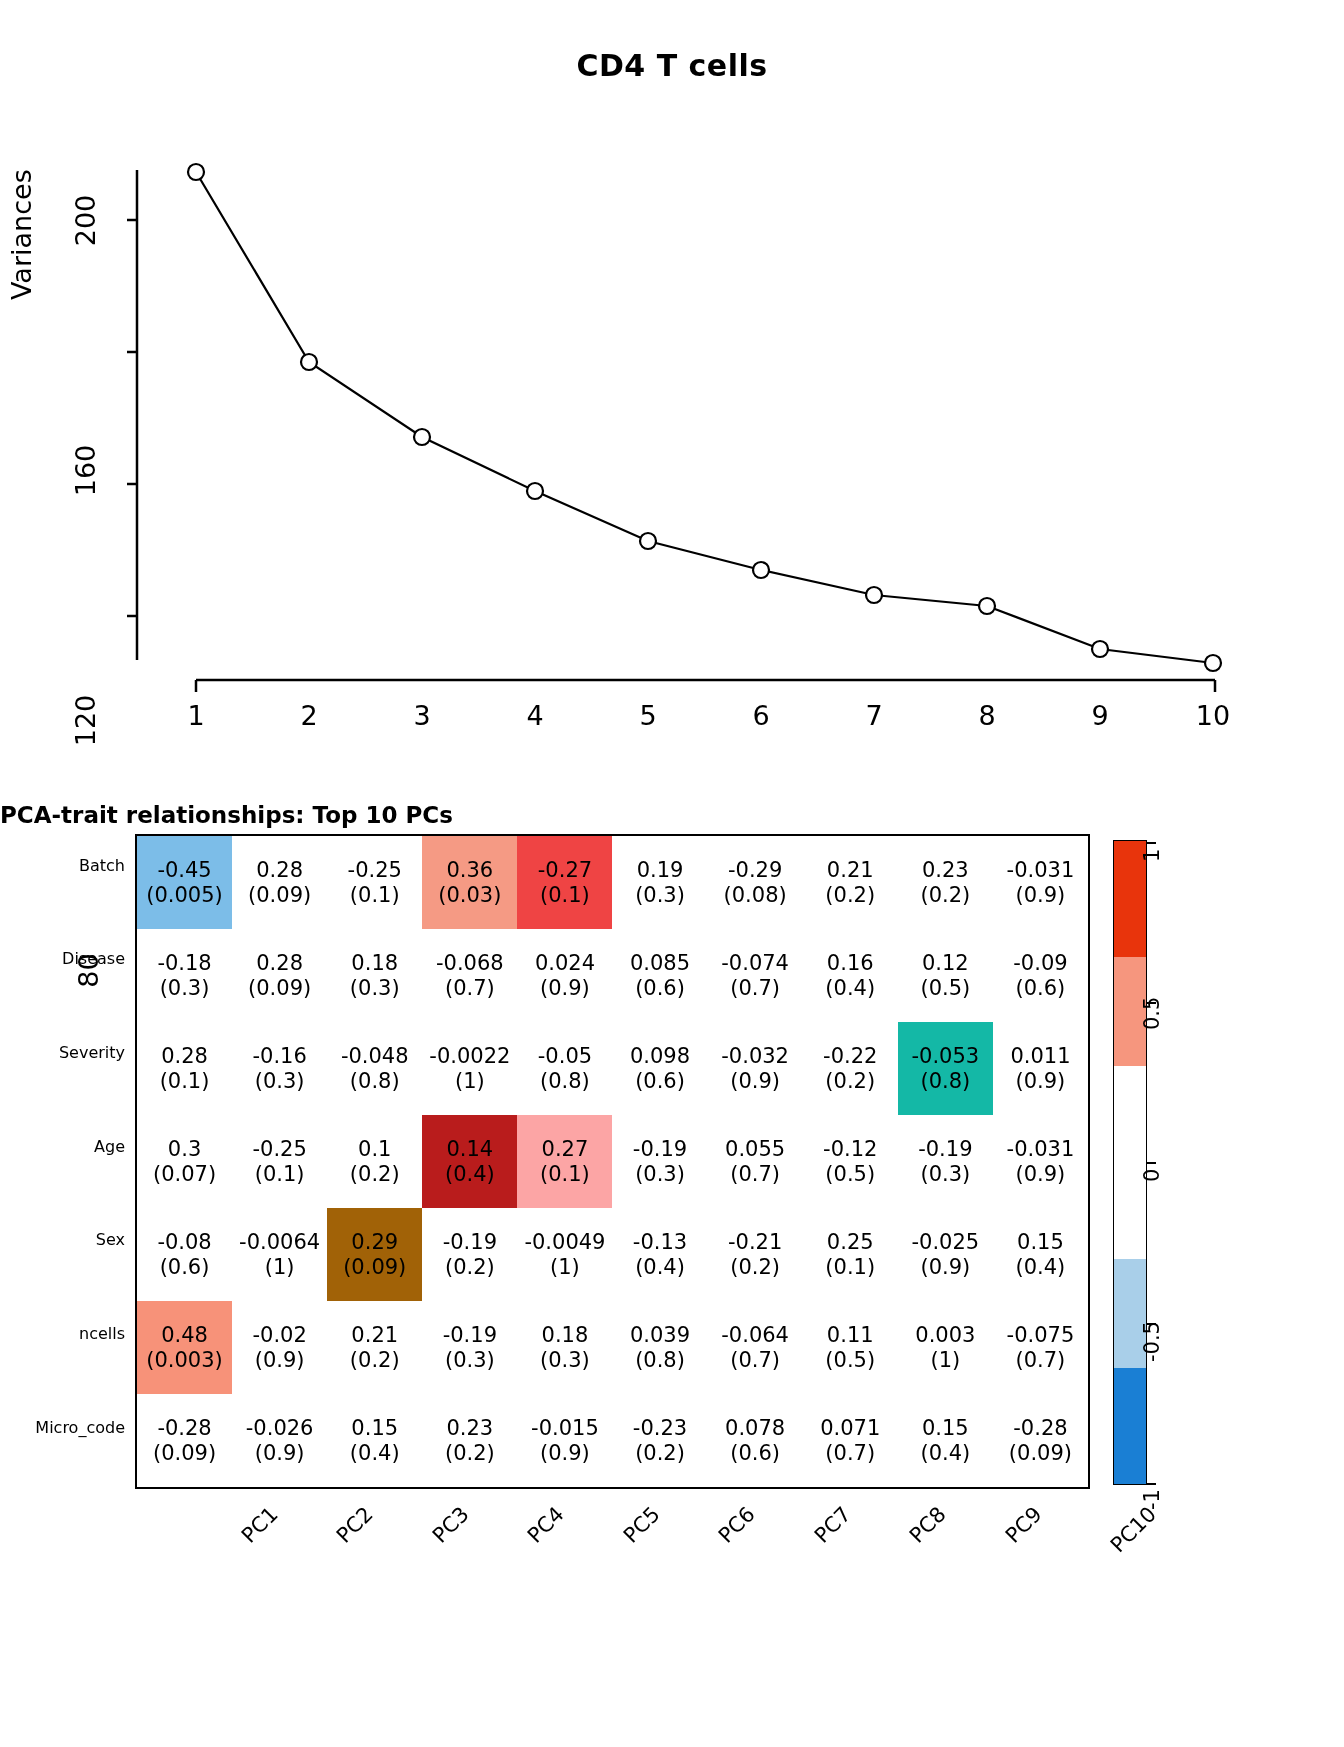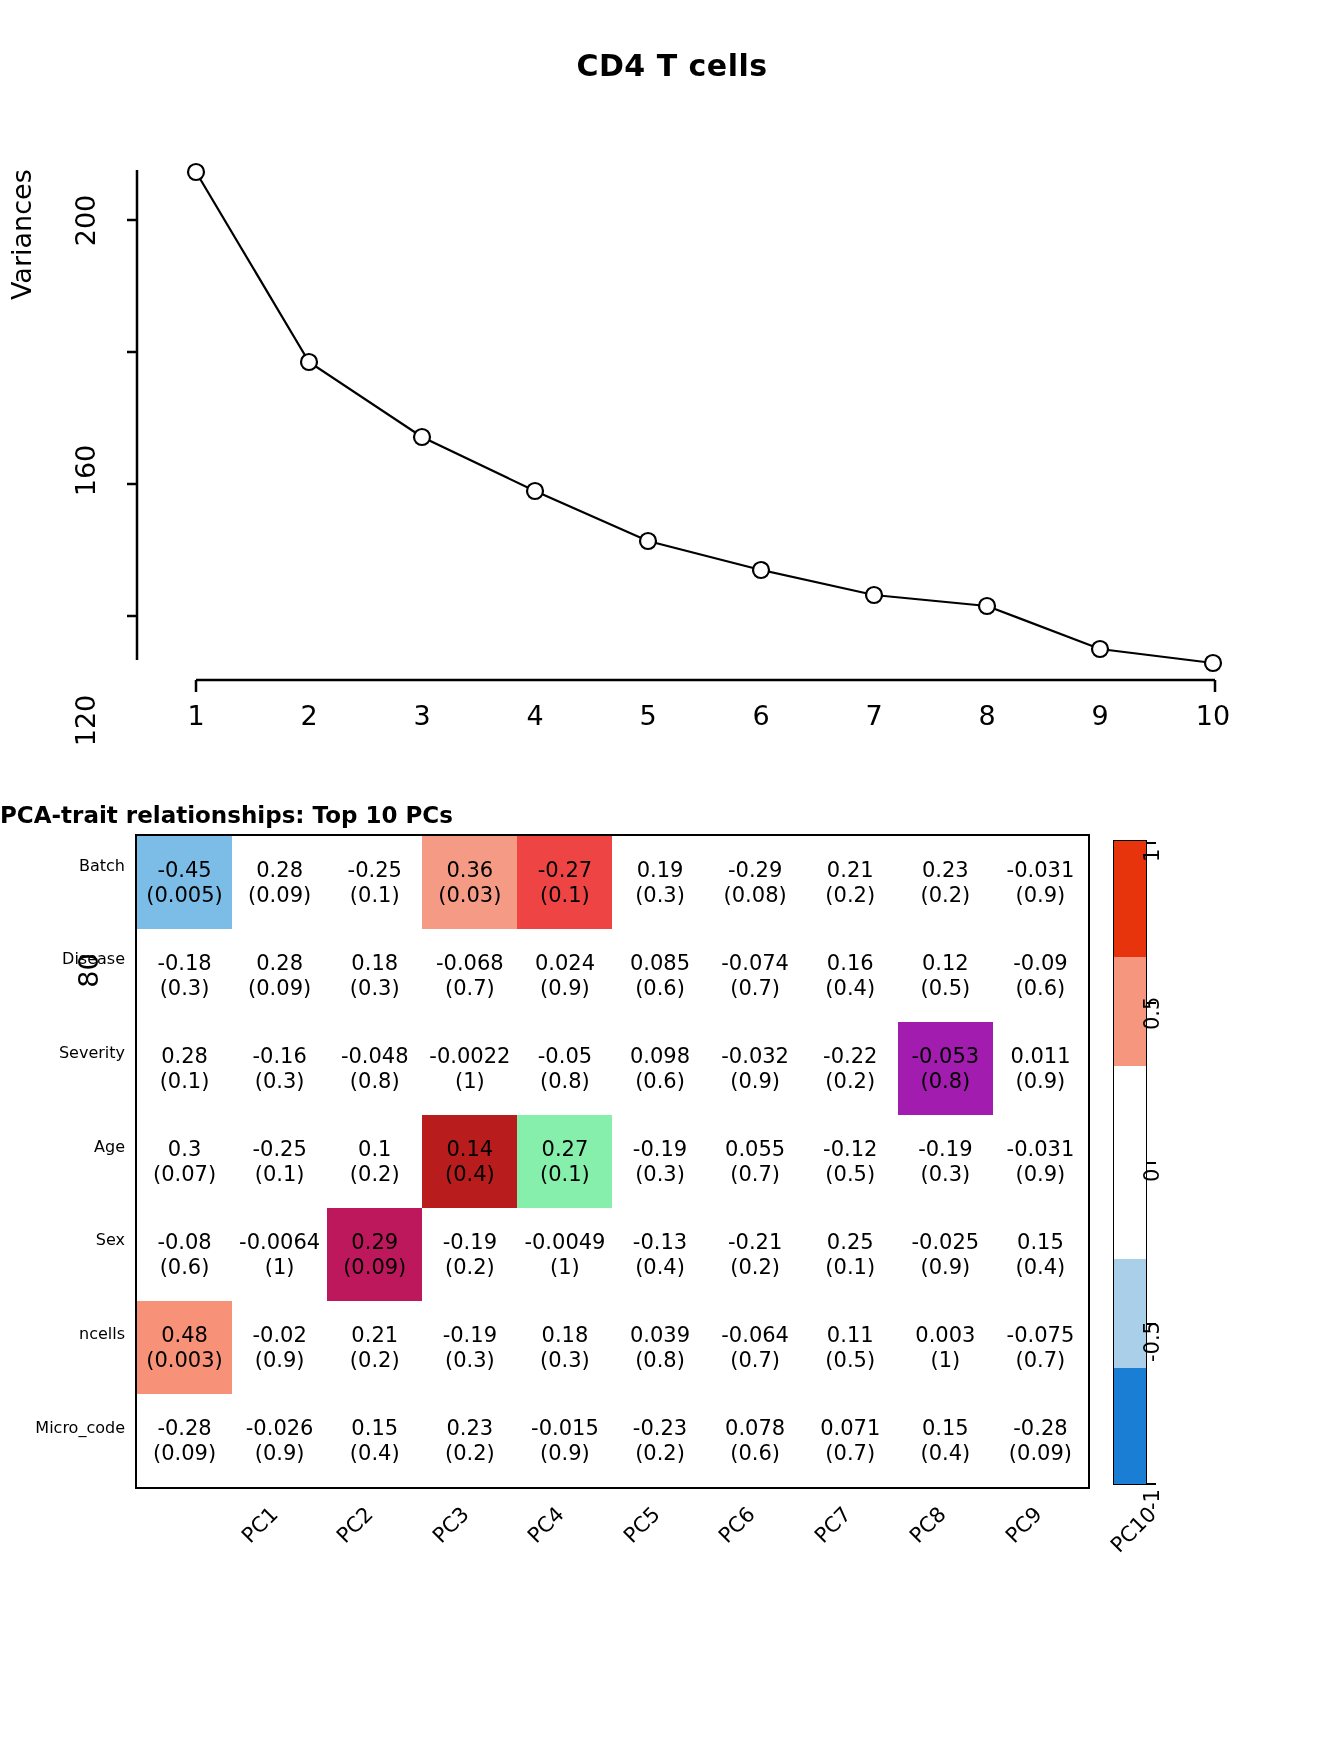--- a/index.html
+++ b/index.html
@@ -336,21 +336,21 @@
       <span class="pval">(0.6)</span>
     </div>
     <div class="cell" style="background:#ffffff">
       <span>-0.032</span>
       <span class="pval">(0.9)</span>
     </div>
     <div class="cell" style="background:#ffffff">
       <span>-0.22</span>
       <span class="pval">(0.2)</span>
     </div>
-    <div class="cell" style="background:#a21caf">
+    <div class="cell" style="background:#14b8a6">
       <span>-0.053</span>
       <span class="pval">(0.8)</span>
     </div>
     <div class="cell" style="background:#ffffff">
       <span>0.011</span>
       <span class="pval">(0.9)</span>
     </div>
 
     <div class="cell" style="background:#ffffff">
       <span>0.3</span>
@@ -361,21 +361,21 @@
       <span class="pval">(0.1)</span>
     </div>
     <div class="cell" style="background:#ffffff">
       <span>0.1</span>
       <span class="pval">(0.2)</span>
     </div>
     <div class="cell" style="background:#b91c1c">
       <span>0.14</span>
       <span class="pval">(0.4)</span>
     </div>
-    <div class="cell" style="background:#86efac">
+    <div class="cell" style="background:#fca5a5">
       <span>0.27</span>
       <span class="pval">(0.1)</span>
     </div>
     <div class="cell" style="background:#ffffff">
       <span>-0.19</span>
       <span class="pval">(0.3)</span>
     </div>
     <div class="cell" style="background:#ffffff">
       <span>0.055</span>
       <span class="pval">(0.7)</span>
@@ -394,21 +394,21 @@
     </div>
 
     <div class="cell" style="background:#ffffff">
       <span>-0.08</span>
       <span class="pval">(0.6)</span>
     </div>
     <div class="cell" style="background:#ffffff">
       <span>-0.0064</span>
       <span class="pval">(1)</span>
     </div>
-    <div class="cell" style="background:#be185d">
+    <div class="cell" style="background:#a16207">
       <span>0.29</span>
       <span class="pval">(0.09)</span>
     </div>
     <div class="cell" style="background:#ffffff">
       <span>-0.19</span>
       <span class="pval">(0.2)</span>
     </div>
     <div class="cell" style="background:#ffffff">
       <span>-0.0049</span>
       <span class="pval">(1)</span>

